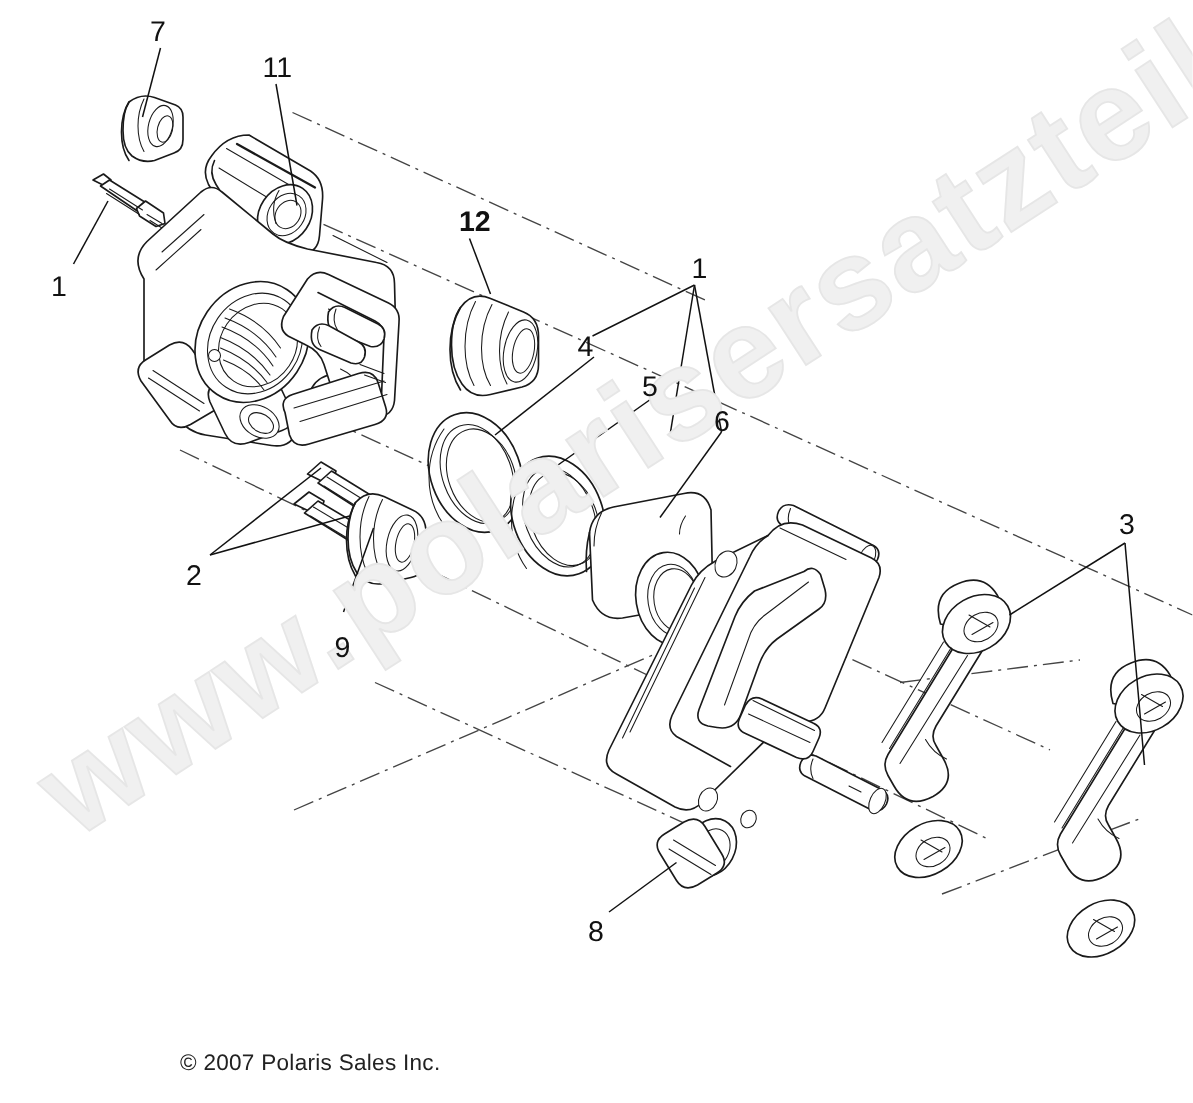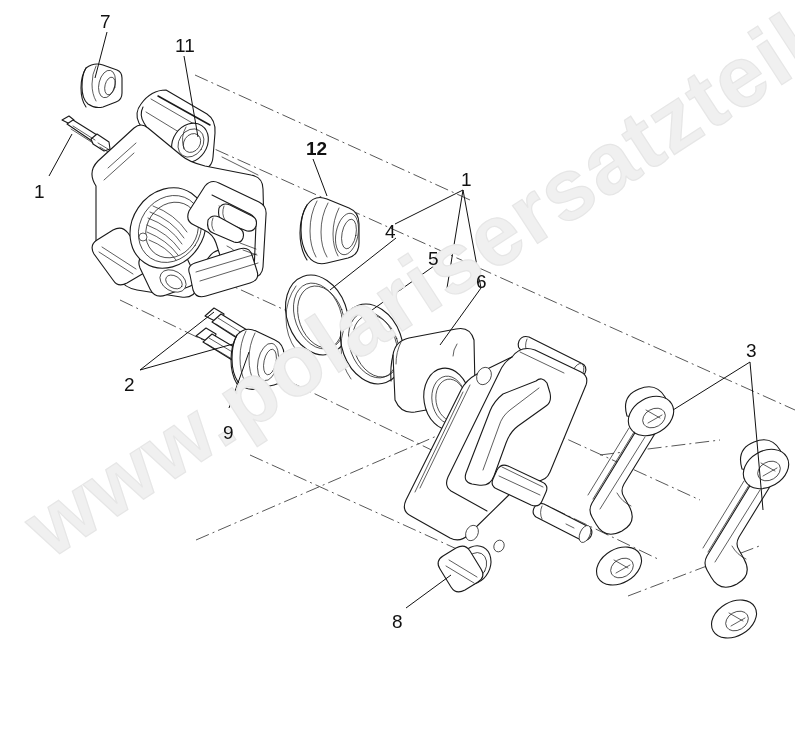--- a/index.html
+++ b/index.html
@@ -309,14 +309,15 @@
   <div class="callout" style="left:306px;top:139px;font-weight:bold;">12</div>
   <div class="callout" style="left:461px;top:170px;">1</div>
   <div class="callout" style="left:385px;top:222px;">4</div>
   <div class="callout" style="left:428px;top:249px;">5</div>
   <div class="callout" style="left:476px;top:272px;">6</div>
   <div class="callout" style="left:124px;top:375px;">2</div>
   <div class="callout" style="left:223px;top:423px;">9</div>
   <div class="callout" style="left:392px;top:612px;">8</div>
   <div class="callout" style="left:746px;top:341px;">3</div>
 
+  <div id="copyright">© 2007 Polaris Sales Inc.</div>
 
 </div>
 
 </body></html>

